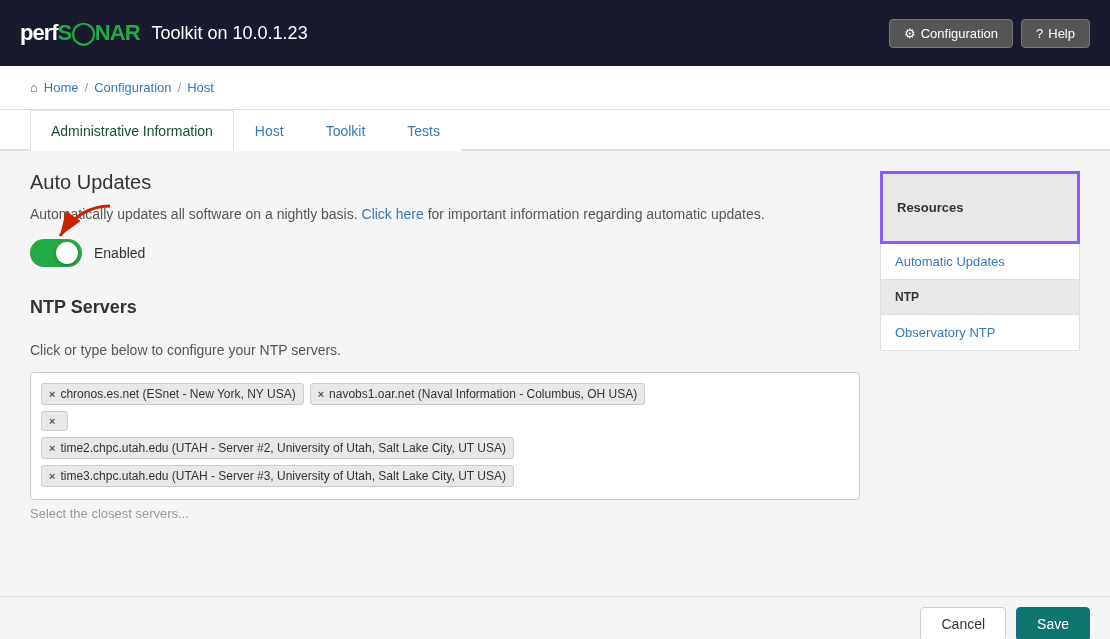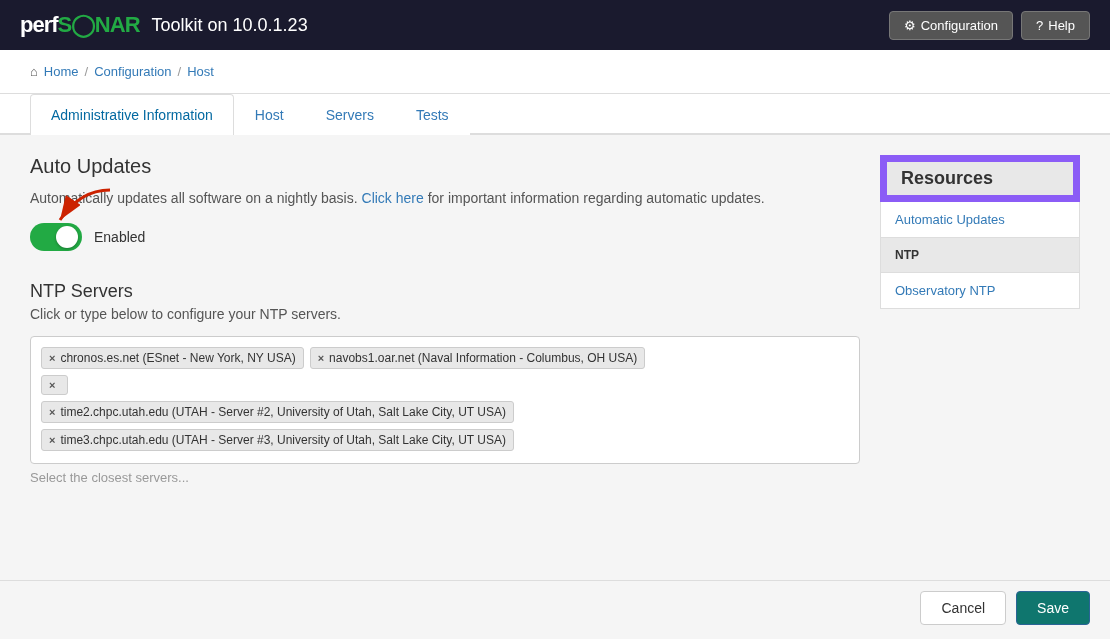--- a/index.html
+++ b/index.html
@@ -5,21 +5,21 @@
     * { box-sizing: border-box; margin: 0; padding: 0; }
     body { font-family: Arial, Helvetica, sans-serif; font-size: 14px; background: #f5f5f5; color: #333; }
 
     
     .header {
       background: #1a1a2e;
       display: flex;
       align-items: center;
       justify-content: space-between;
       padding: 0 20px;
-      height: 50px;
+      height: 66px;
     }
     .header-left { display: flex; align-items: center; gap: 12px; }
     .logo { display: flex; align-items: center; gap: 0; }
     .logo-text { color: white; font-size: 22px; font-weight: bold; letter-spacing: -1px; }
     .logo-o { color: #22aa44; }
     .header-title { color: white; font-size: 18px; }
     .header-buttons { display: flex; gap: 8px; }
     .header-btn {
       background: #555;
       color: white;
@@ -61,21 +61,21 @@
       border: 1px solid transparent;
       border-bottom: none;
       color: #337ab7;
       background: white;
       margin-bottom: -2px;
       border-radius: 4px 4px 0 0;
     }
     .tab.active {
       border-color: #ddd;
       border-bottom-color: white;
-      color: #0369a1;
+      color: #14532d;
       background: white;
       z-index: 1;
     }
 
     
     .main { display: flex; gap: 20px; padding: 20px 30px; background: #f5f5f5; min-height: calc(639px - 50px - 47px - 47px - 50px); }
     .content { flex: 1; }
     .sidebar { width: 200px; flex-shrink: 0; }
 
     
@@ -101,21 +101,21 @@
       width: 22px;
       height: 22px;
       background: white;
       border-radius: 50%;
       box-shadow: 0 1px 3px rgba(0,0,0,0.3);
     }
     .toggle-label { font-size: 14px; color: #333; }
 
     
     .ntp-section { margin-top: 10px; }
-    .ntp-title { font-size: 18px; font-weight: normal; margin-bottom: 4px; }
+    .ntp-title { font-size: 18px; font-weight: bold; margin-bottom: 24px; }
     .ntp-desc { font-size: 14px; color: #555; margin-bottom: 14px; }
     .ntp-input-box {
       border: 1px solid #ccc;
       border-radius: 4px;
       padding: 8px;
       background: white;
       min-height: 120px;
     }
     .tag {
       display: inline-flex;
@@ -134,24 +134,24 @@
       cursor: pointer;
       font-size: 11px;
       font-weight: bold;
     }
     .tags-row { display: flex; flex-wrap: wrap; gap: 2px; margin-bottom: 2px; }
 
     
     .sidebar-section { margin-bottom: 0; }
     .sidebar-header {
       background: #e8e8e8;
-      padding: 6px 14px;
+      padding: 26px 14px;
       font-weight: bold;
-      font-size: 18px;
-      border: 7px solid #8b5cf6;
+      font-size: 13px;
+      border: 3px solid #8b5cf6;
       color: #333;
     }
     .sidebar-link {
       display: block;
       padding: 10px 14px;
       color: #337ab7;
       text-decoration: none;
       font-size: 13px;
       background: white;
       border: 1px solid #ddd;
@@ -231,21 +231,21 @@
 
 <div class="tabs-container">
   <div class="tabs">
     <div class="tab active">
       <span>Administrative Information</span>
     </div>
     <div class="tab">
       <span>Host</span>
     </div>
     <div class="tab">
-      <span>Servers</span>
+      <span>Toolkit</span>
     </div>
     <div class="tab">
       <span>Tests</span>
     </div>
   </div>
 </div>
 
 <div class="main">
   <div class="content">
 

